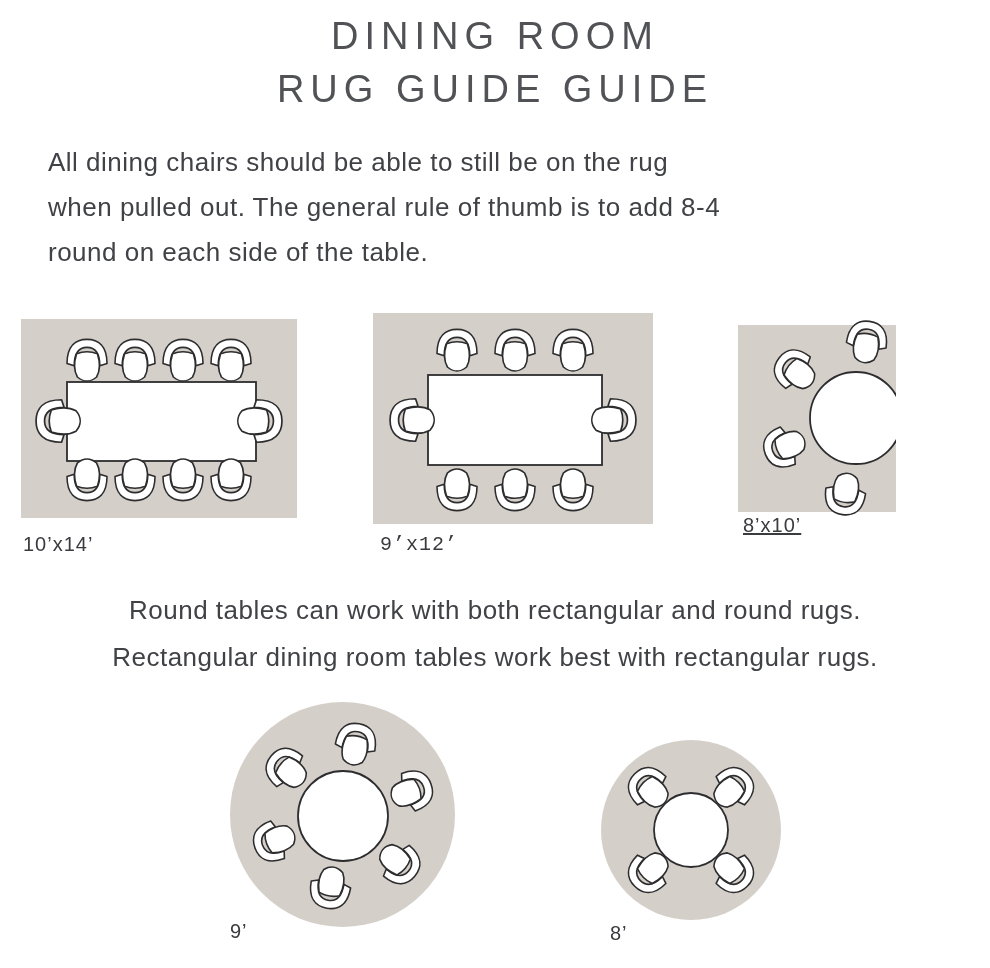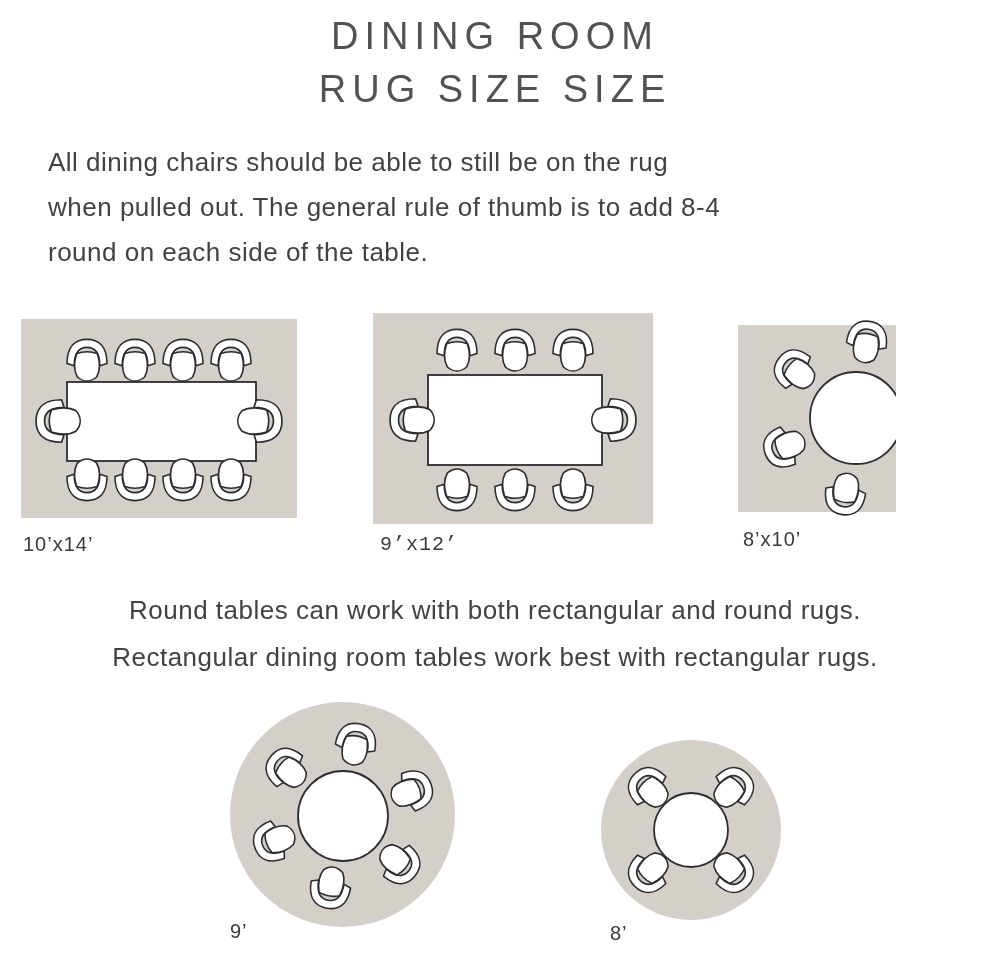--- a/index.html
+++ b/index.html
@@ -57,21 +57,21 @@
     <defs>
       <g id="chair">
         <path class="c-back" d="M5,33 C5,11 16,3 30,3 C44,3 55,11 55,33 L46,36 C46,19 39,13 30,13 C21,13 14,19 14,36 Z"></path>
         <path class="c-seat" d="M17,21 C13.5,32 14,43 18,50 C25.5,56.5 34.5,56.5 42,50 C46,43 46.5,32 43,21 C34,17.5 26,17.5 17,21 Z"></path>
       </g>
     </defs>
   </svg>
 
   <div class="title">
     <div>DINING ROOM</div>
-    <div>RUG SIZE SIZE</div>
+    <div>RUG GUIDE GUIDE</div>
   </div>
 
   <div class="intro">
     <div>All dining chairs should be able to still be on the rug</div>
     <div>when pulled out. The general rule of thumb is to add 8-4</div>
     <div>round on each side of the table.</div>
   </div>
 
   <svg class="diagram" style="left:21px;top:319px;" width="276" height="199" viewBox="0 0 276 199">
     <rect class="rug-fill" x="0" y="0" width="276" height="199"></rect>
@@ -113,21 +113,21 @@
       <use href="#chair" transform="translate(188.5,64.5) rotate(68) scale(0.8) translate(-30,-30)"></use>
       <use href="#chair" transform="translate(177.9,139.8) rotate(128) scale(0.8) translate(-30,-30)"></use>
       <use href="#chair" transform="translate(107.4,168.2) rotate(188) scale(0.8) translate(-30,-30)"></use>
       <use href="#chair" transform="translate(47.5,121.5) rotate(248) scale(0.8) translate(-30,-30)"></use>
       <use href="#chair" transform="translate(58.1,46.2) rotate(308) scale(0.8) translate(-30,-30)"></use>
     </g>
   </svg>
 
   <div class="size-label" style="left:23px;top:533px;">10’x14’</div>
   <div class="size-label" style="left:380px;top:533px;font-family:Liberation Mono, monospace;">9’x12’</div>
-  <div class="size-label" style="left:743px;top:528px;">8’x10’</div>
+  <div class="size-label" style="left:743px;top:514px;text-decoration:underline;">8’x10’</div>
 
   <div class="note">
     <div>Round tables can work with both rectangular and round rugs.</div>
     <div>Rectangular dining room tables work best with rectangular rugs.</div>
   </div>
 
   <svg class="diagram" style="left:230px;top:702px;" width="225" height="225" viewBox="0 0 225 225">
     <circle class="rug-fill" cx="112.5" cy="112.5" r="112.5"></circle>
     <circle class="table-shape" cx="113" cy="114" r="45"></circle>
     <g>

